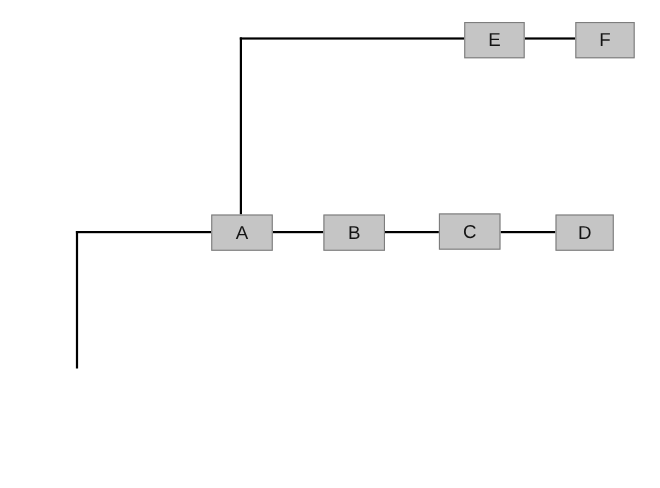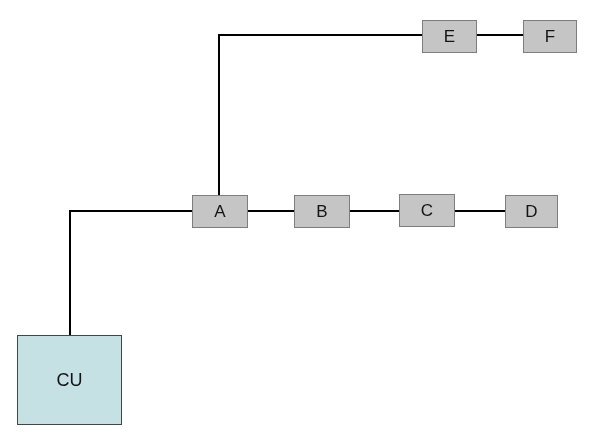--- a/index.html
+++ b/index.html
@@ -72,15 +72,14 @@
   <div class="edge edge-h edge-c-d"></div>
   <div class="edge edge-h edge-cu-a-h"></div>
   <div class="edge edge-v edge-cu-a-v"></div>
 
   <div class="node node-e">E</div>
   <div class="node node-f">F</div>
   <div class="node node-a">A</div>
   <div class="node node-b">B</div>
   <div class="node node-c">C</div>
   <div class="node node-d">D</div>
-  <div class="node node-cu">CU</div>
 
 </div>
 
 </body></html>

